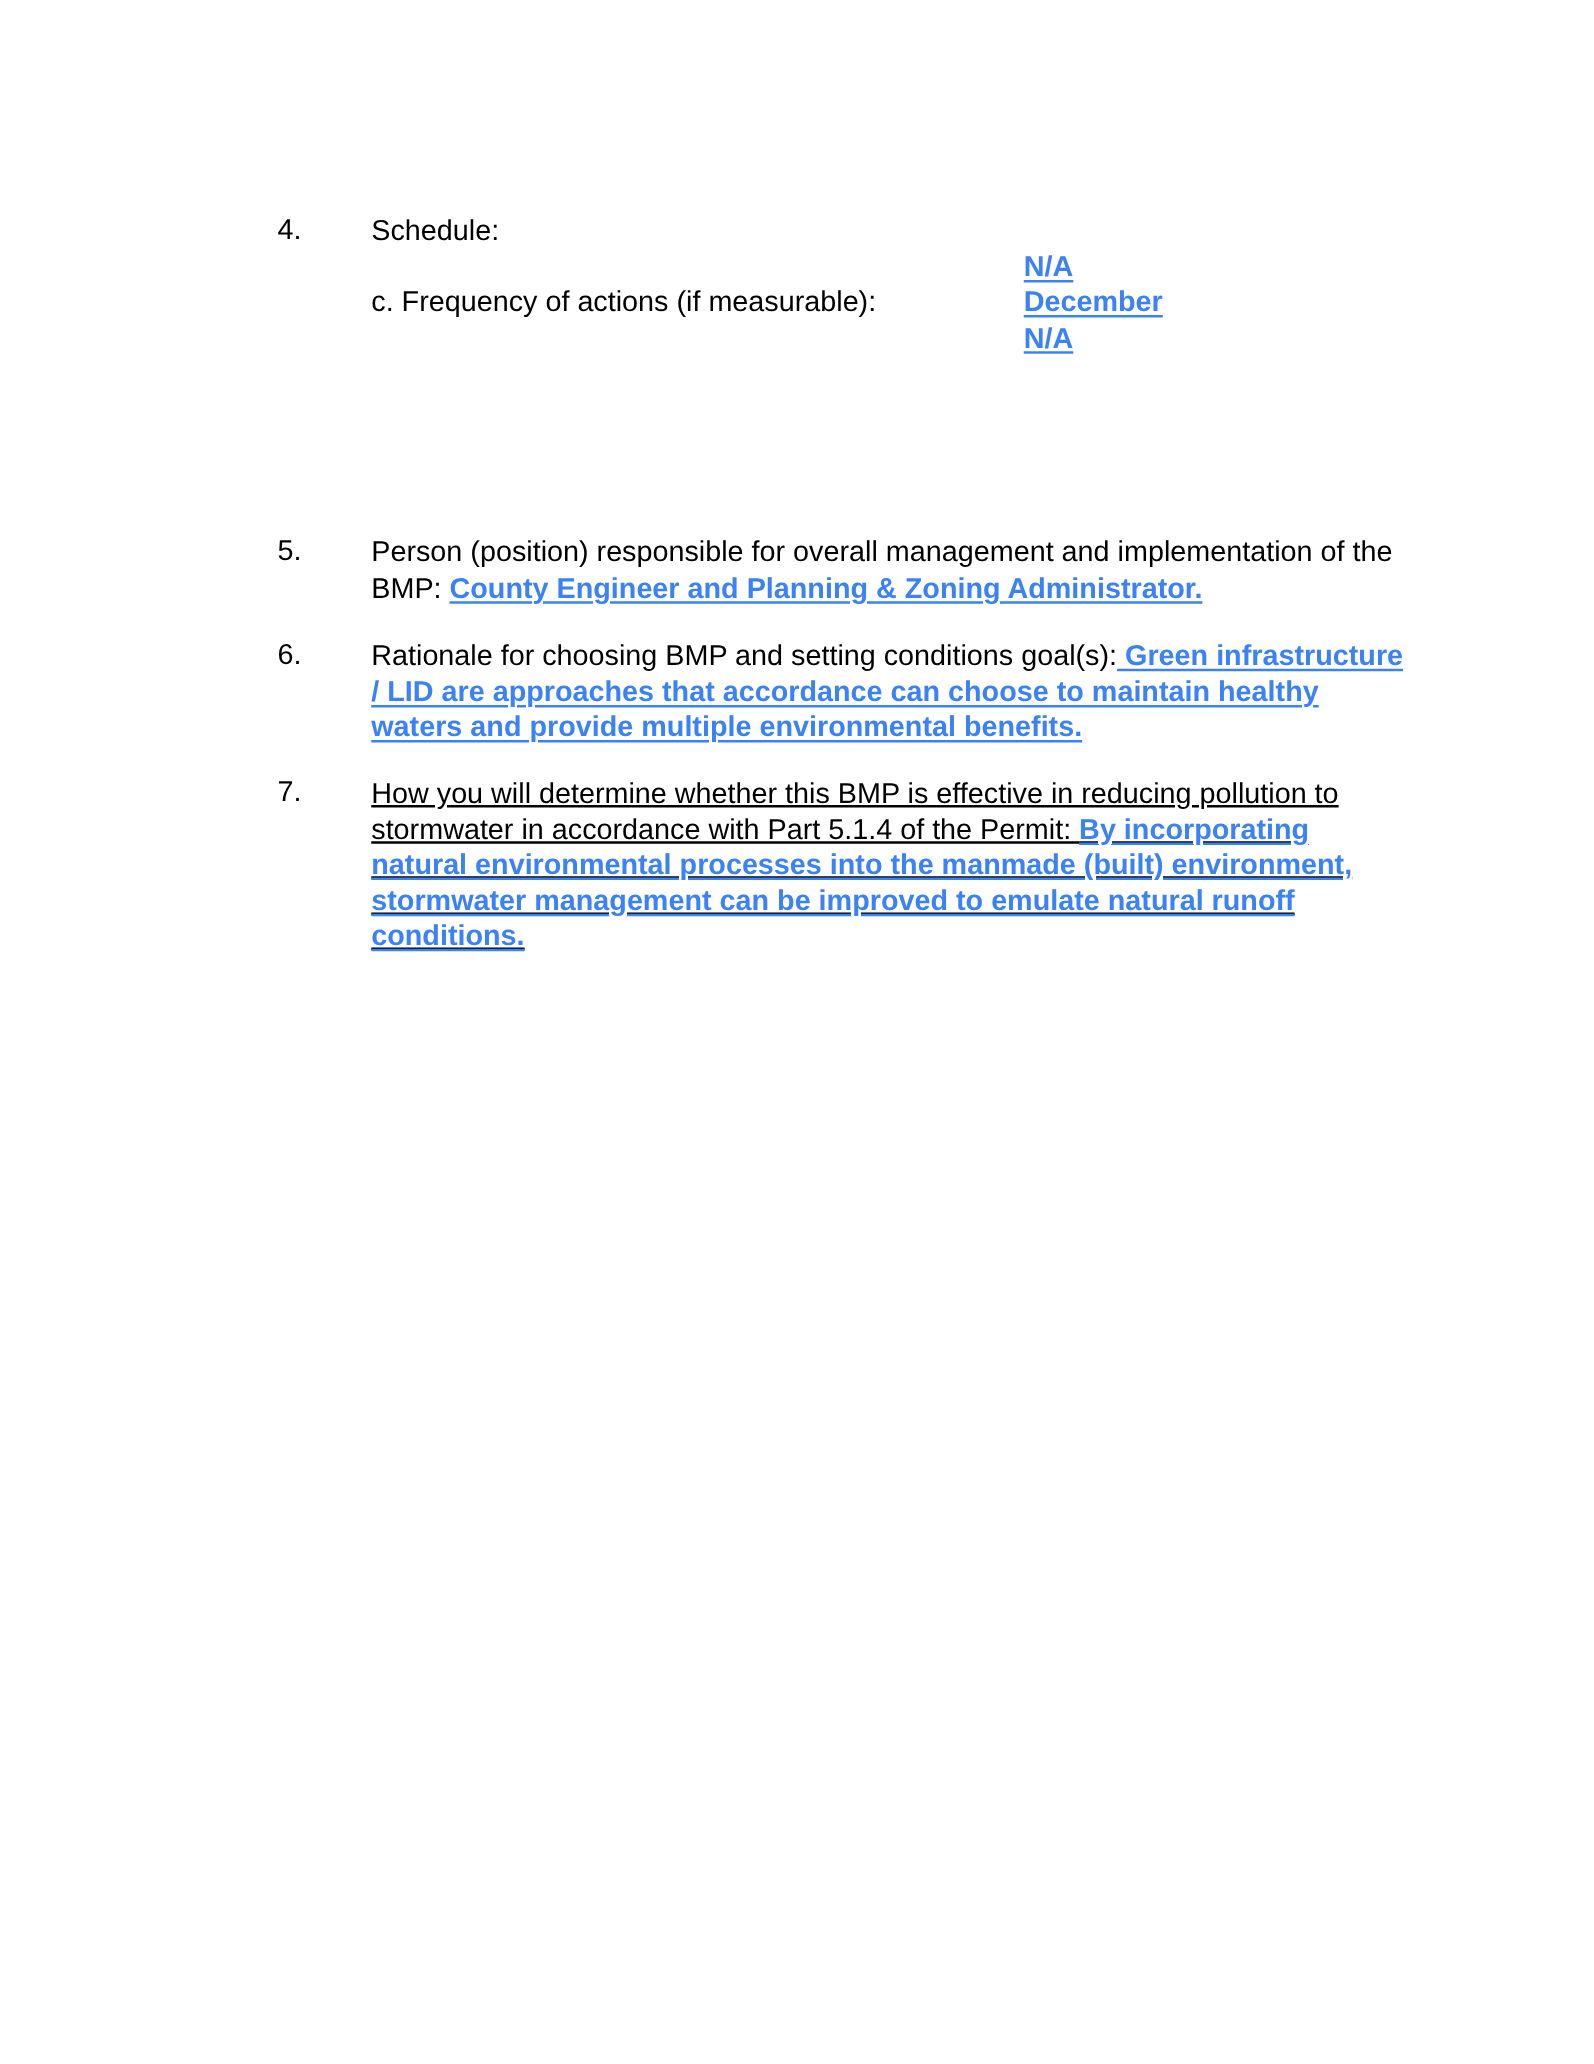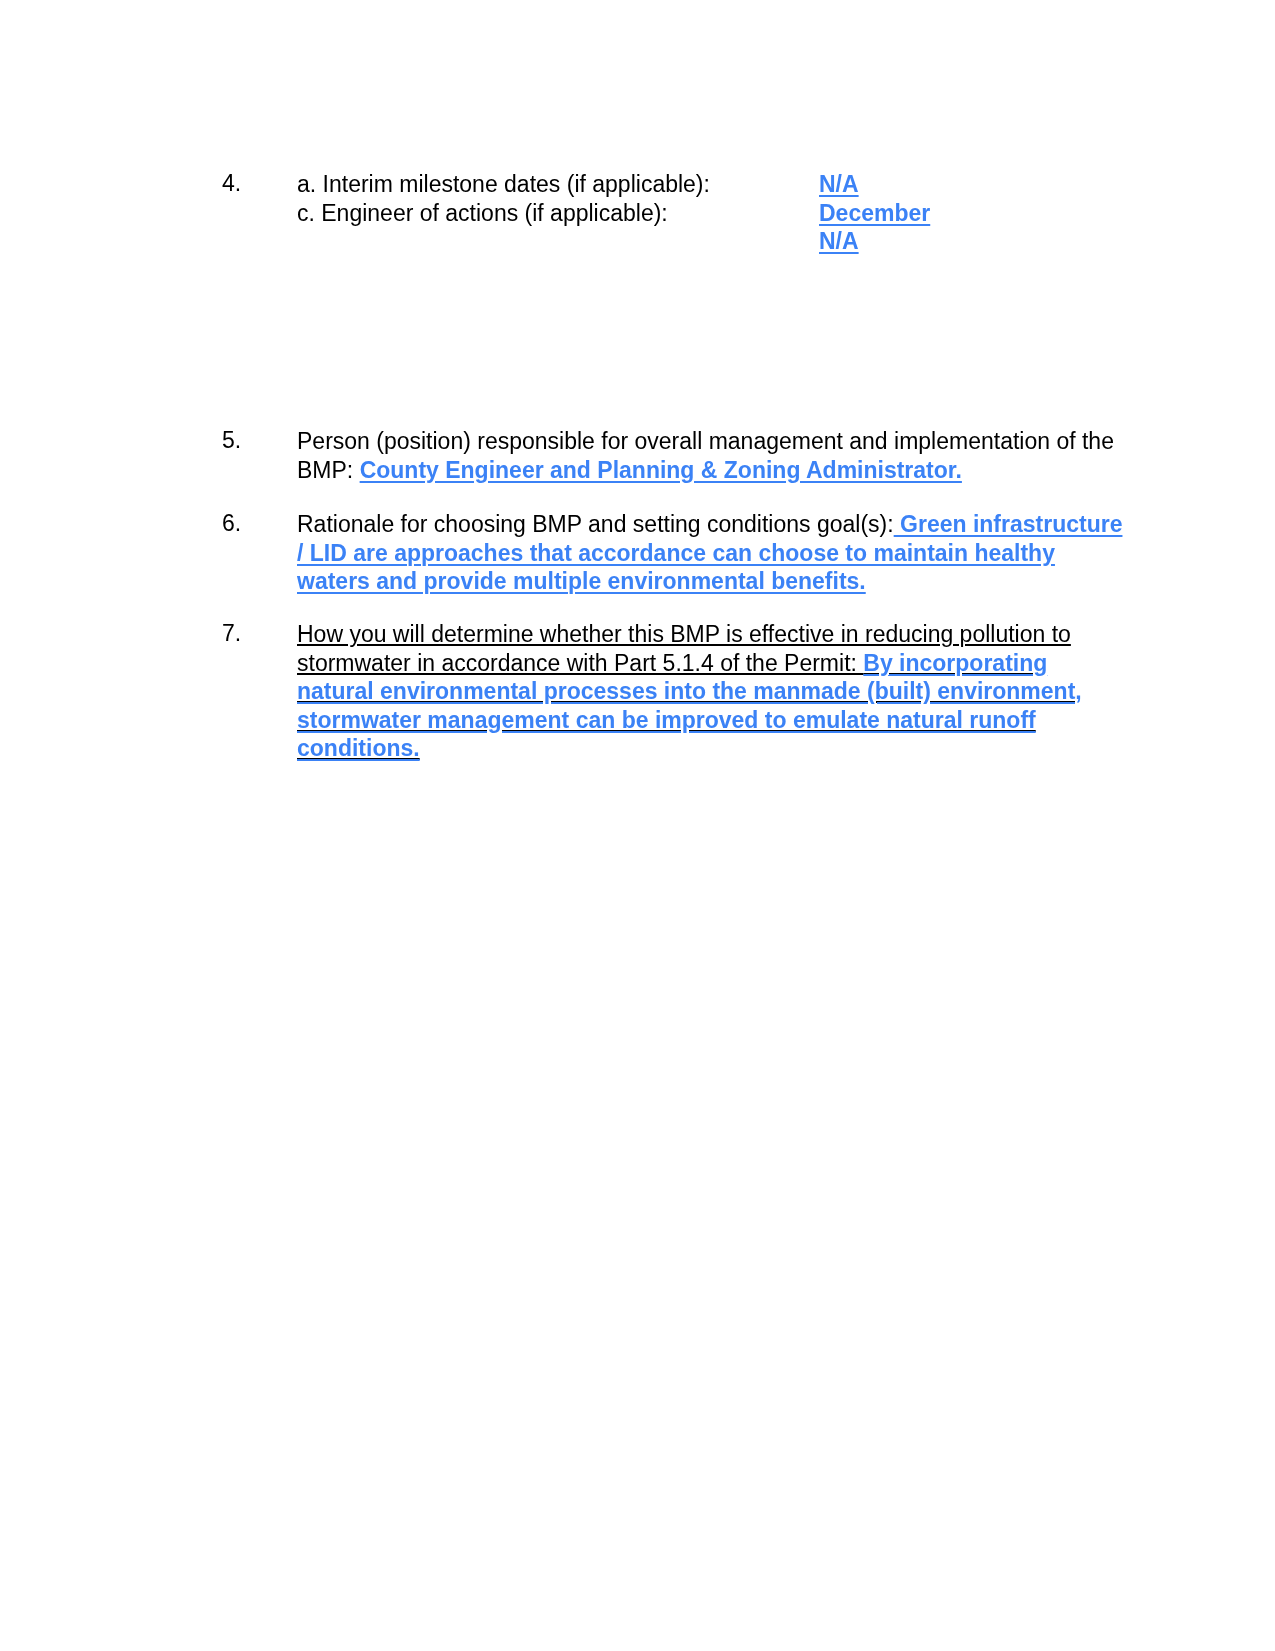--- a/index.html
+++ b/index.html
@@ -16,25 +16,27 @@
   .lbl { position: absolute; left: 0; top: 0; white-space: nowrap; }
   .val { position: absolute; left: 522px; top: 0; white-space: nowrap; line-height: 28.6px; }
 </style>
 </head>
 <body>
 
 <div class="item" style="top:170px;">
   <span class="num">4.</span>
   <div class="body">
     <div class="row">
-      <span class="lbl">a. Interim milestone dates (if applicable):</span>
+        <span class="lbl">Schedule:</span>
+      </div>
+    <div class="row">
       <span class="val ans">N/A</span>
     </div>
     <div class="row">
-      <span class="lbl">c. Engineer of actions (if applicable):</span>
+      <span class="lbl">c. Frequency of actions (if measurable):</span>
       <span class="val ans">December</span>
     </div>
     <div class="row">
       <span class="val ans">N/A</span>
     </div>
   </div>
 </div>
 
 <div class="item" style="top:427px;">
   <span class="num">5.</span>

